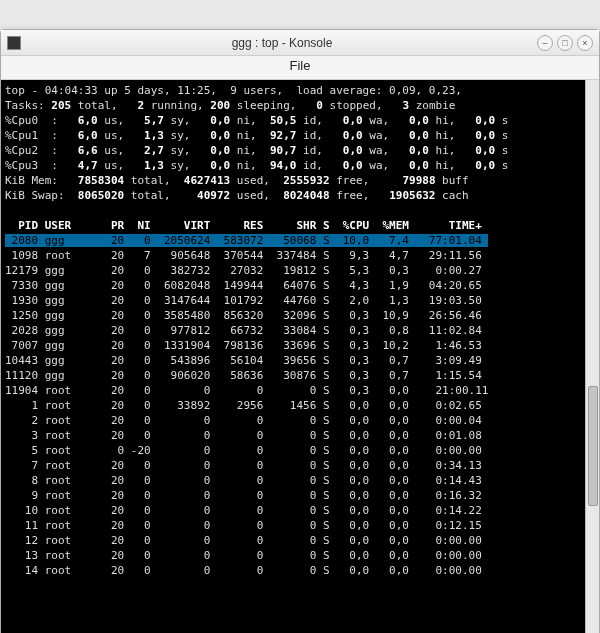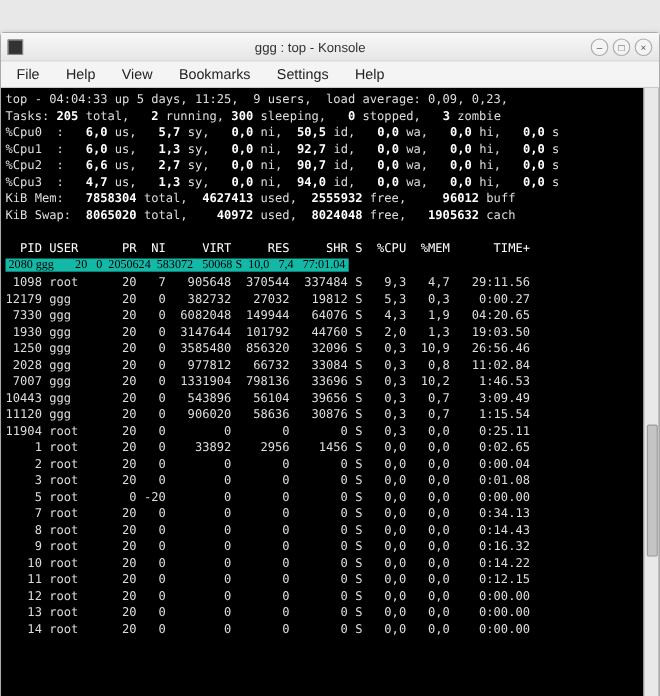--- a/index.html
+++ b/index.html
@@ -53,28 +53,29 @@
     background: #f4f4f4;
     display: flex;
     align-items: center;
     justify-content: center;
     font-size: 9px;
     color: #555;
     cursor: pointer;
   }
   .menubar {
     display: flex;
-    gap: 8px;
+    gap: 20px;
     height: 24px;
     padding: 0 6px;
     align-items: center;
     background: #f4f4f4;
     border-bottom: 1px solid #ccc;
     font-size: 13px;
     color: #222;
+    flex-direction: column;
   }
   .menu-item {
     padding: 2px 8px;
     cursor: pointer;
   }
   .term-wrap {
     flex: 1;
     display: flex;
     background: #000;
     overflow: hidden;
@@ -87,26 +88,25 @@
     font-size: 11px;
     line-height: 15px;
     padding: 3px 4px;
     white-space: pre;
     overflow: hidden;
   }
   .terminal .bold { font-weight: bold; color: #fff; text-align: right; }
   .terminal .hdr-row {
     background: #000;
     color: #fff;
-    font-weight: normal;
+    font-weight: bold;
   }
   .terminal .sel-row {
-    background: #14b8a6;
+    background: #0369a1;
     color: #000;
-    font-family: Liberation Serif, serif;
   }
   .scrollbar {
     width: 14px;
     background: #e8e8e8;
     border-left: 1px solid #bbb;
     position: relative;
   }
   .scroll-thumb {
     position: absolute;
     top: 55%;
@@ -165,40 +165,40 @@
     <div class="menu-item">File</div>
     <div class="menu-item">Help</div>
     <div class="menu-item">View</div>
     <div class="menu-item">Bookmarks</div>
     <div class="menu-item">Settings</div>
     <div class="menu-item">Help</div>
   </div>
 
   <div class="term-wrap">
     <div class="terminal" id="term"><span>top - 04:04:33 up 5 days, 11:25,  9 users,  load average: 0,09, 0,23,</span>
-<span>Tasks: <span class="bold">205</span> total,   <span class="bold">2</span> running, <span class="bold">300</span> sleeping,   <span class="bold">0</span> stopped,   <span class="bold">3</span> zombie</span>
+<span>Tasks: <span class="bold">205</span> total,   <span class="bold">2</span> running, <span class="bold">200</span> sleeping,   <span class="bold">0</span> stopped,   <span class="bold">3</span> zombie</span>
 <span>%Cpu0  :  <span class="bold"> 6,0</span> us,  <span class="bold"> 5,7</span> sy,  <span class="bold"> 0,0</span> ni, <span class="bold"> 50,5</span> id,  <span class="bold"> 0,0</span> wa,  <span class="bold"> 0,0</span> hi,  <span class="bold"> 0,0</span> s</span>
 <span>%Cpu1  :  <span class="bold"> 6,0</span> us,  <span class="bold"> 1,3</span> sy,  <span class="bold"> 0,0</span> ni, <span class="bold"> 92,7</span> id,  <span class="bold"> 0,0</span> wa,  <span class="bold"> 0,0</span> hi,  <span class="bold"> 0,0</span> s</span>
 <span>%Cpu2  :  <span class="bold"> 6,6</span> us,  <span class="bold"> 2,7</span> sy,  <span class="bold"> 0,0</span> ni, <span class="bold"> 90,7</span> id,  <span class="bold"> 0,0</span> wa,  <span class="bold"> 0,0</span> hi,  <span class="bold"> 0,0</span> s</span>
 <span>%Cpu3  :  <span class="bold"> 4,7</span> us,  <span class="bold"> 1,3</span> sy,  <span class="bold"> 0,0</span> ni, <span class="bold"> 94,0</span> id,  <span class="bold"> 0,0</span> wa,  <span class="bold"> 0,0</span> hi,  <span class="bold"> 0,0</span> s</span>
-<span>KiB Mem:  <span class="bold"> 7858304</span> total, <span class="bold"> 4627413</span> used, <span class="bold"> 2555932</span> free,   <span class="bold">  96012</span> buff</span>
+<span>KiB Mem:  <span class="bold"> 7858304</span> total, <span class="bold"> 4627413</span> used, <span class="bold"> 2555932</span> free,   <span class="bold">  79988</span> buff</span>
 <span>KiB Swap: <span class="bold"> 8065020</span> total, <span class="bold">   40972</span> used, <span class="bold"> 8024048</span> free,  <span class="bold"> 1905632</span> cach</span>
 
 <span class="hdr-row">  PID USER      PR  NI     VIRT     RES     SHR S  %CPU  %MEM      TIME+ </span>
 <span class="sel-row"> 2080 ggg       20   0  2050624  583072   50068 S  10,0   7,4   77:01.04 </span>
 <span> 1098 root      20   7   905648  370544  337484 S   9,3   4,7   29:11.56</span>
 <span>12179 ggg       20   0   382732   27032   19812 S   5,3   0,3    0:00.27</span>
 <span> 7330 ggg       20   0  6082048  149944   64076 S   4,3   1,9   04:20.65</span>
 <span> 1930 ggg       20   0  3147644  101792   44760 S   2,0   1,3   19:03.50</span>
 <span> 1250 ggg       20   0  3585480  856320   32096 S   0,3  10,9   26:56.46</span>
 <span> 2028 ggg       20   0   977812   66732   33084 S   0,3   0,8   11:02.84</span>
 <span> 7007 ggg       20   0  1331904  798136   33696 S   0,3  10,2    1:46.53</span>
 <span>10443 ggg       20   0   543896   56104   39656 S   0,3   0,7    3:09.49</span>
 <span>11120 ggg       20   0   906020   58636   30876 S   0,3   0,7    1:15.54</span>
-<span>11904 root      20   0        0       0       0 S   0,3   0,0    0:25.11</span>
+<span>11904 root      20   0        0       0       0 S   0,3   0,0    21:00.11</span>
 <span>    1 root      20   0    33892    2956    1456 S   0,0   0,0    0:02.65</span>
 <span>    2 root      20   0        0       0       0 S   0,0   0,0    0:00.04</span>
 <span>    3 root      20   0        0       0       0 S   0,0   0,0    0:01.08</span>
 <span>    5 root       0 -20        0       0       0 S   0,0   0,0    0:00.00</span>
 <span>    7 root      20   0        0       0       0 S   0,0   0,0    0:34.13</span>
 <span>    8 root      20   0        0       0       0 S   0,0   0,0    0:14.43</span>
 <span>    9 root      20   0        0       0       0 S   0,0   0,0    0:16.32</span>
 <span>   10 root      20   0        0       0       0 S   0,0   0,0    0:14.22</span>
 <span>   11 root      20   0        0       0       0 S   0,0   0,0    0:12.15</span>
 <span>   12 root      20   0        0       0       0 S   0,0   0,0    0:00.00</span>

